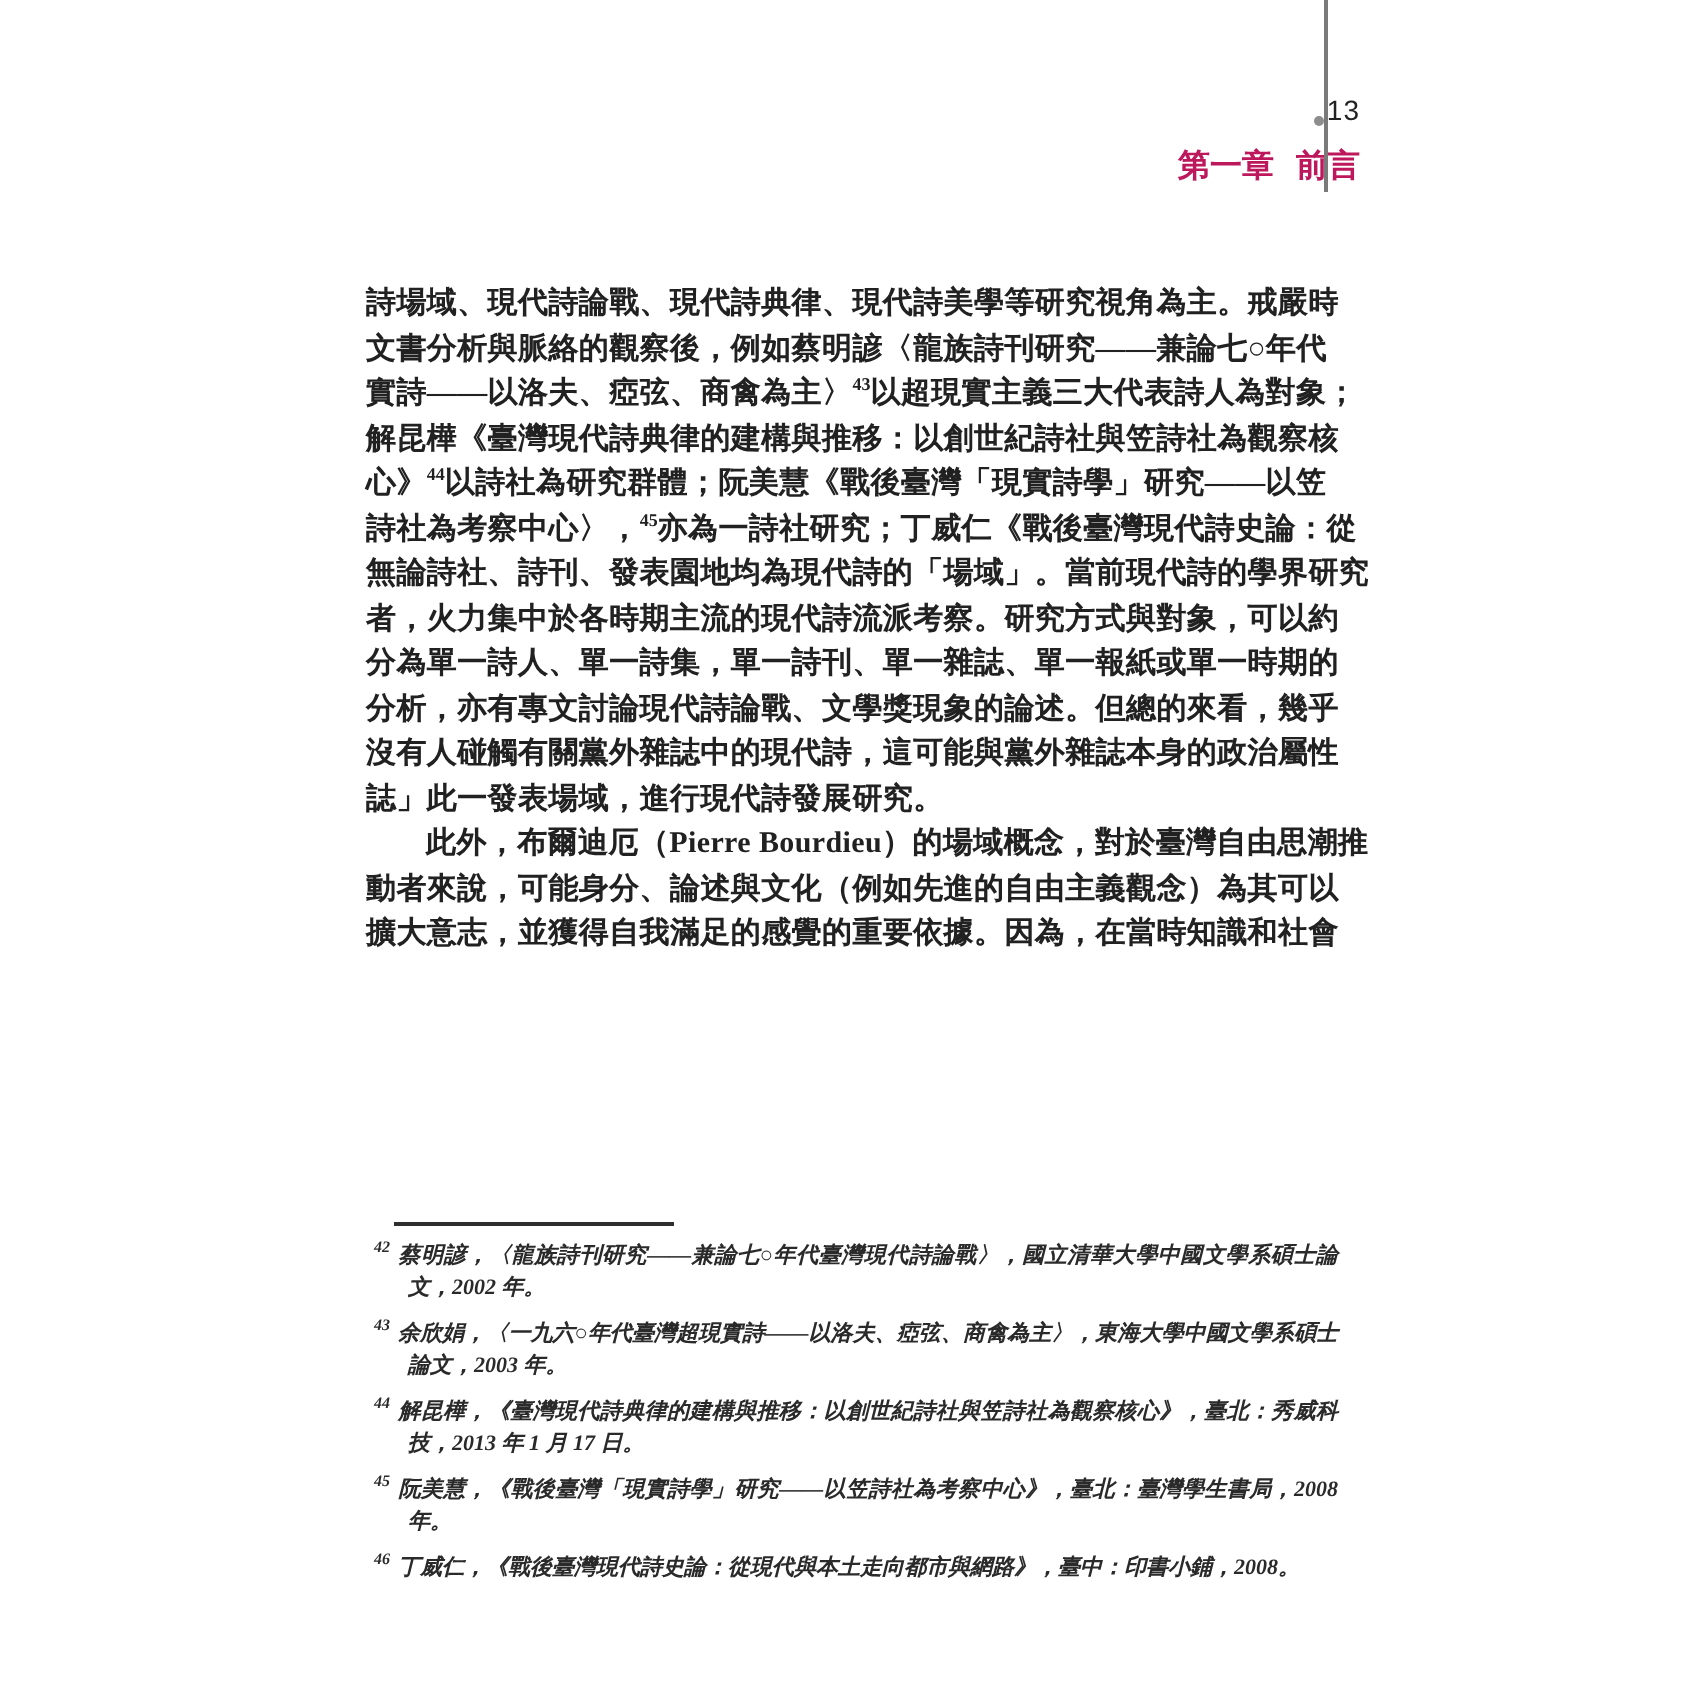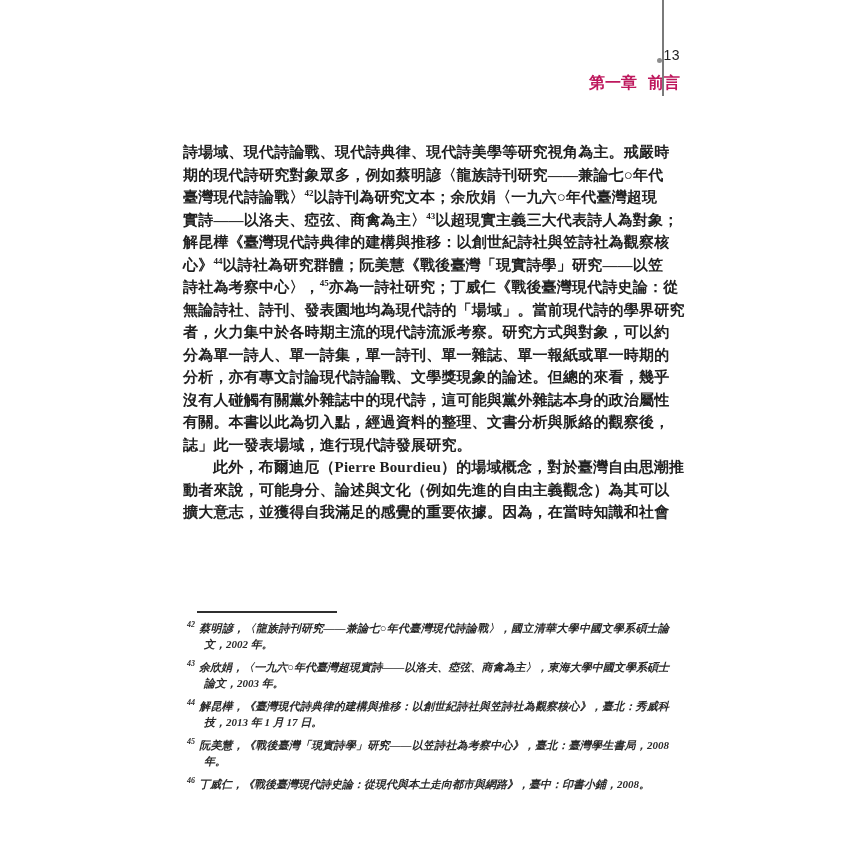--- a/index.html
+++ b/index.html
@@ -115,32 +115,30 @@
 
   <div class="running-head">
     <span>第一章</span><span class="head-gap"></span><span>前言</span>
   </div>
 
   <div class="vrule"></div>
   <div class="vrule-dot"></div>
 
   <main class="body-text" id="body-lines">
       <div class="line">詩場域、現代詩論戰、現代詩典律、現代詩美學等研究視角為主。戒嚴時</div>
-      <div class="line">期的現代詩研究對象眾多，例如蔡明諺〈龍族詩刊研究——兼論七○年代</div>
-      <div class="line">臺灣現代詩論戰〉<sup>42</sup>以詩刊為研究文本；余欣娟〈一九六○年代臺灣超現</div>
+      <div class="line">文書分析與脈絡的觀察後，例如蔡明諺〈龍族詩刊研究——兼論七○年代</div>
       <div class="line">實詩——以洛夫、瘂弦、商禽為主〉<sup>43</sup>以超現實主義三大代表詩人為對象；</div>
       <div class="line">解昆樺《臺灣現代詩典律的建構與推移：以創世紀詩社與笠詩社為觀察核</div>
       <div class="line">心》<sup>44</sup>以詩社為研究群體；阮美慧《戰後臺灣「現實詩學」研究——以笠</div>
       <div class="line">詩社為考察中心〉，<sup>45</sup>亦為一詩社研究；丁威仁《戰後臺灣現代詩史論：從</div>
       <div class="line">無論詩社、詩刊、發表園地均為現代詩的「場域」。當前現代詩的學界研究</div>
       <div class="line">者，火力集中於各時期主流的現代詩流派考察。研究方式與對象，可以約</div>
       <div class="line">分為單一詩人、單一詩集，單一詩刊、單一雜誌、單一報紙或單一時期的</div>
       <div class="line">分析，亦有專文討論現代詩論戰、文學獎現象的論述。但總的來看，幾乎</div>
       <div class="line">沒有人碰觸有關黨外雜誌中的現代詩，這可能與黨外雜誌本身的政治屬性</div>
-      <div class="line">有關。本書以此為切入點，經過資料的整理、文書分析與脈絡的觀察後，</div>
       <div class="line">誌」此一發表場域，進行現代詩發展研究。</div>
       <div class="line indent">此外，布爾迪厄（Pierre Bourdieu）的場域概念，對於臺灣自由思潮推</div>
       <div class="line">動者來說，可能身分、論述與文化（例如先進的自由主義觀念）為其可以</div>
       <div class="line">擴大意志，並獲得自我滿足的感覺的重要依據。因為，在當時知識和社會</div>
     </main>
 
   <div class="fn-sep"></div>
 
   <section class="footnotes" id="footnotes">
       <div class="footnote"><sup class="fn-num">42</sup><span>蔡明諺，〈龍族詩刊研究——兼論七○年代臺灣現代詩論戰〉，國立清華大學中國文學系碩士論文，2002 年。</span></div>

